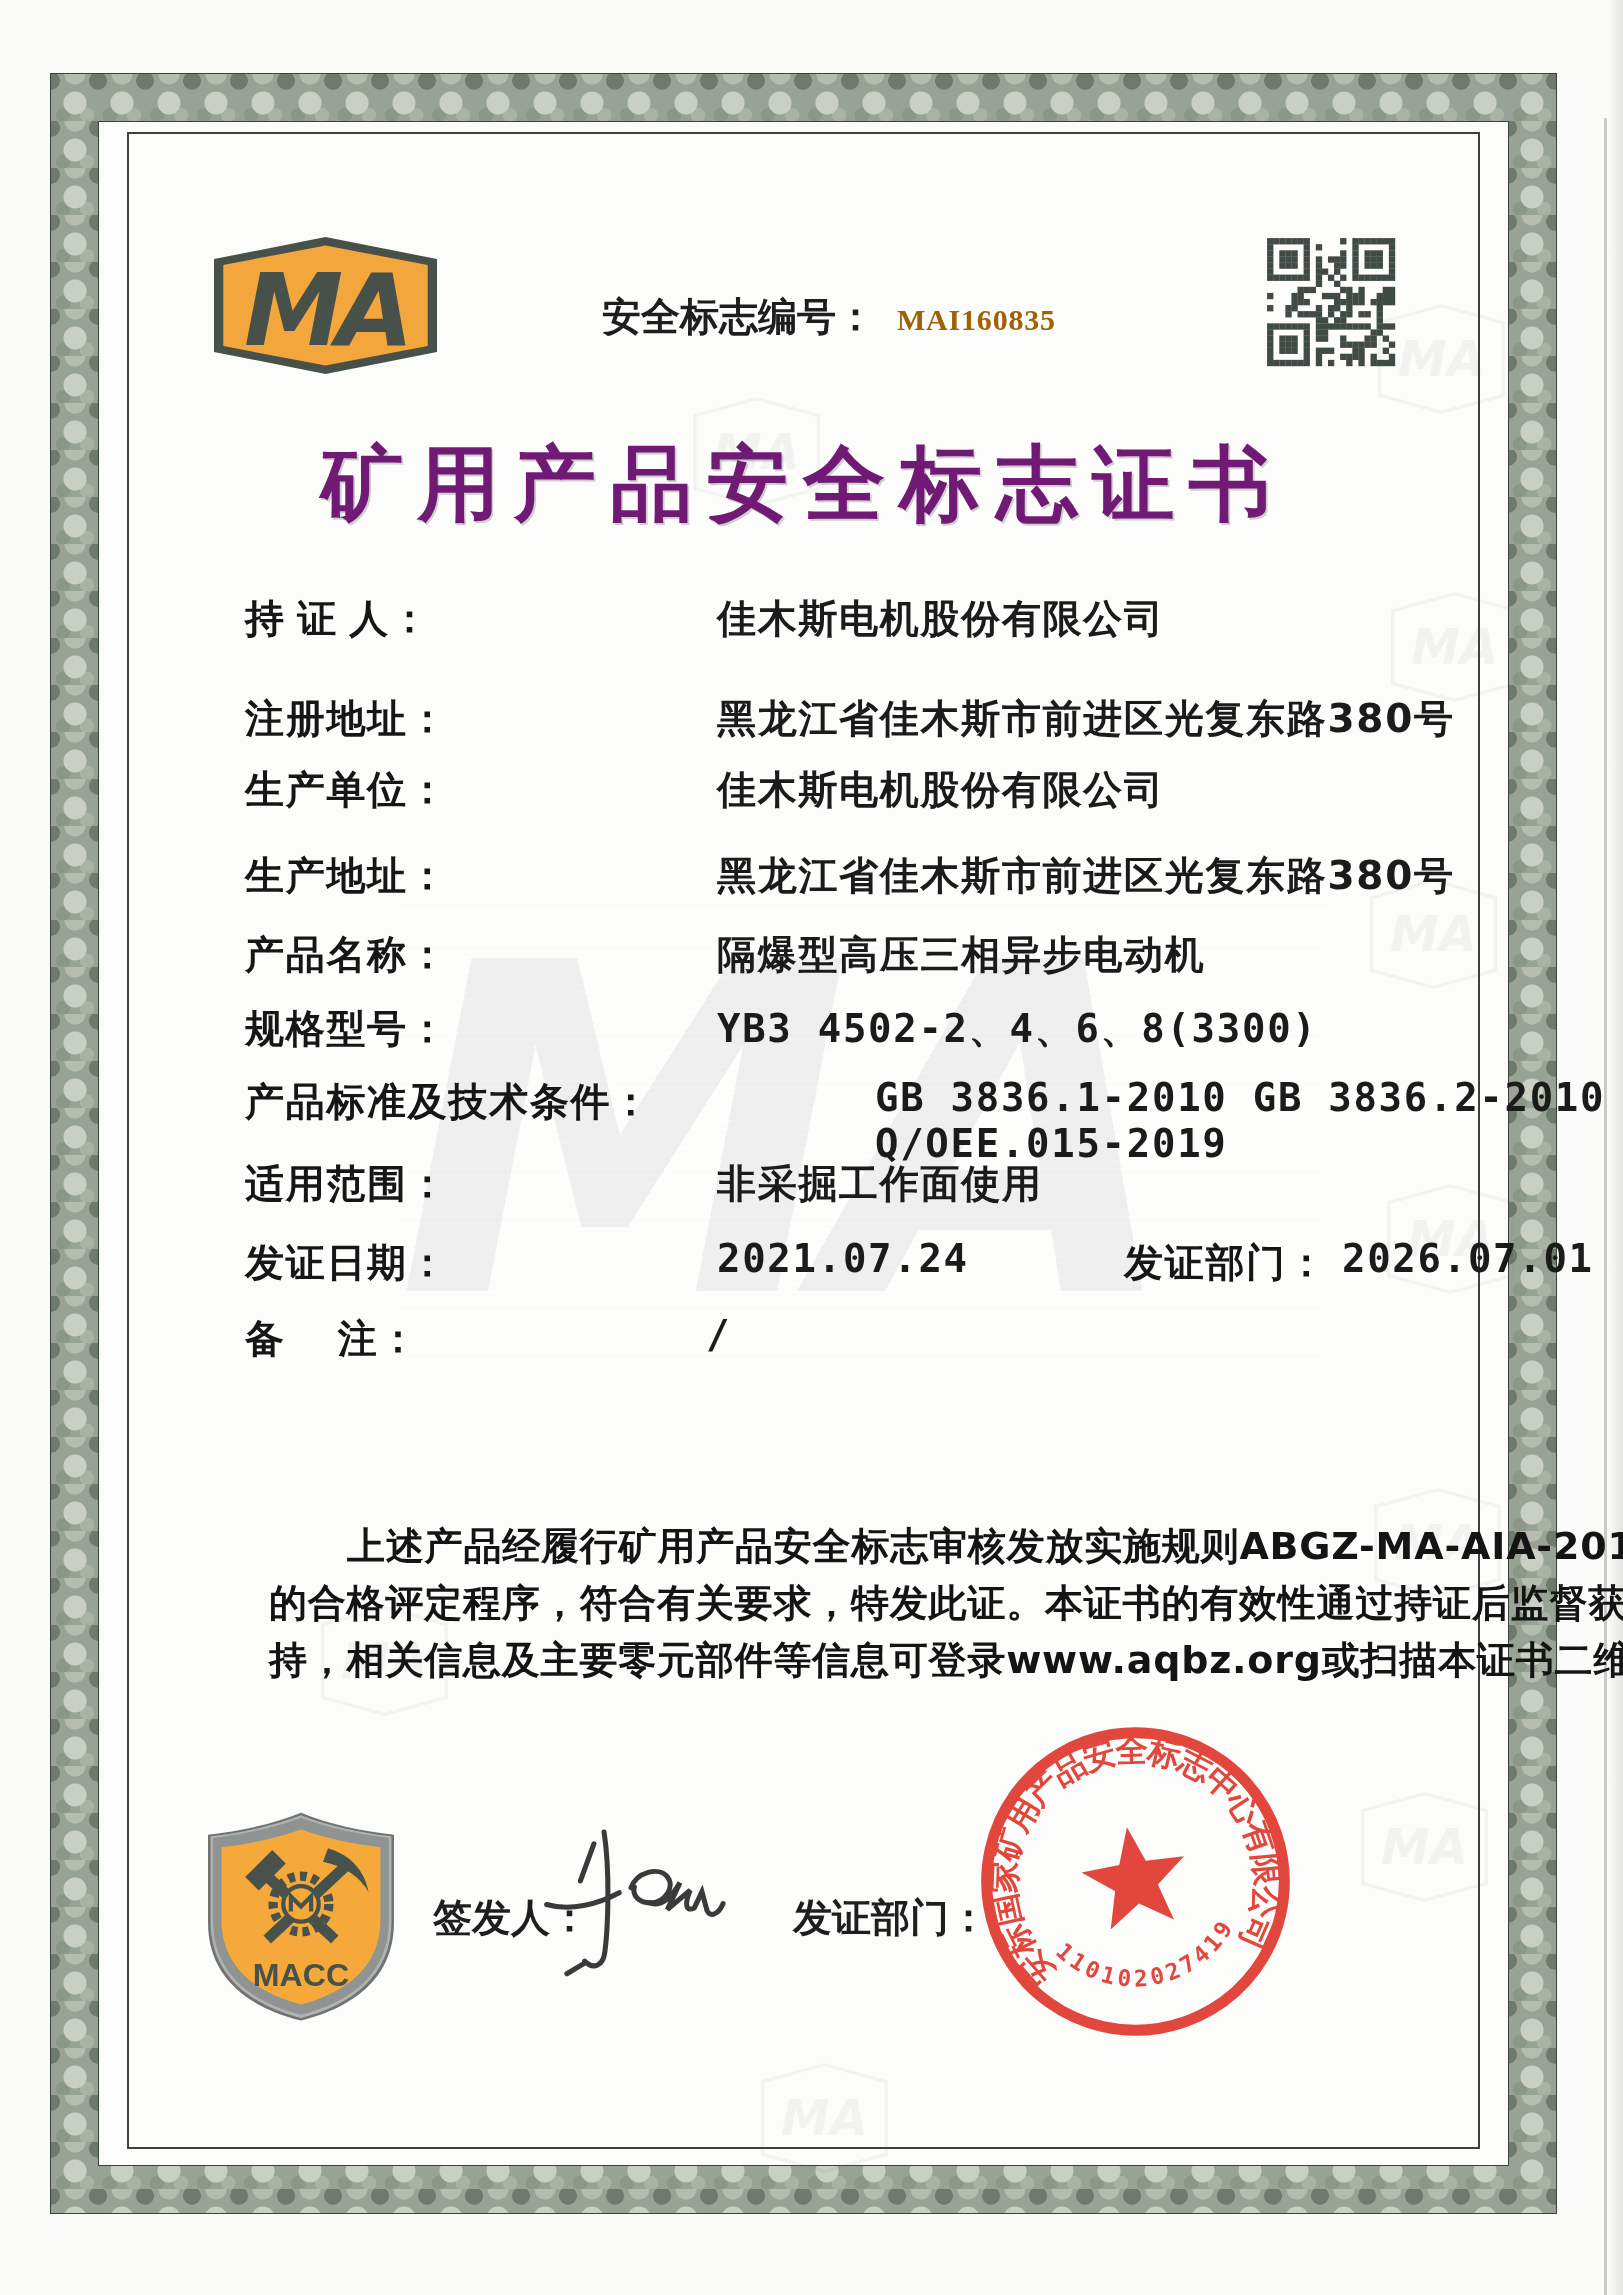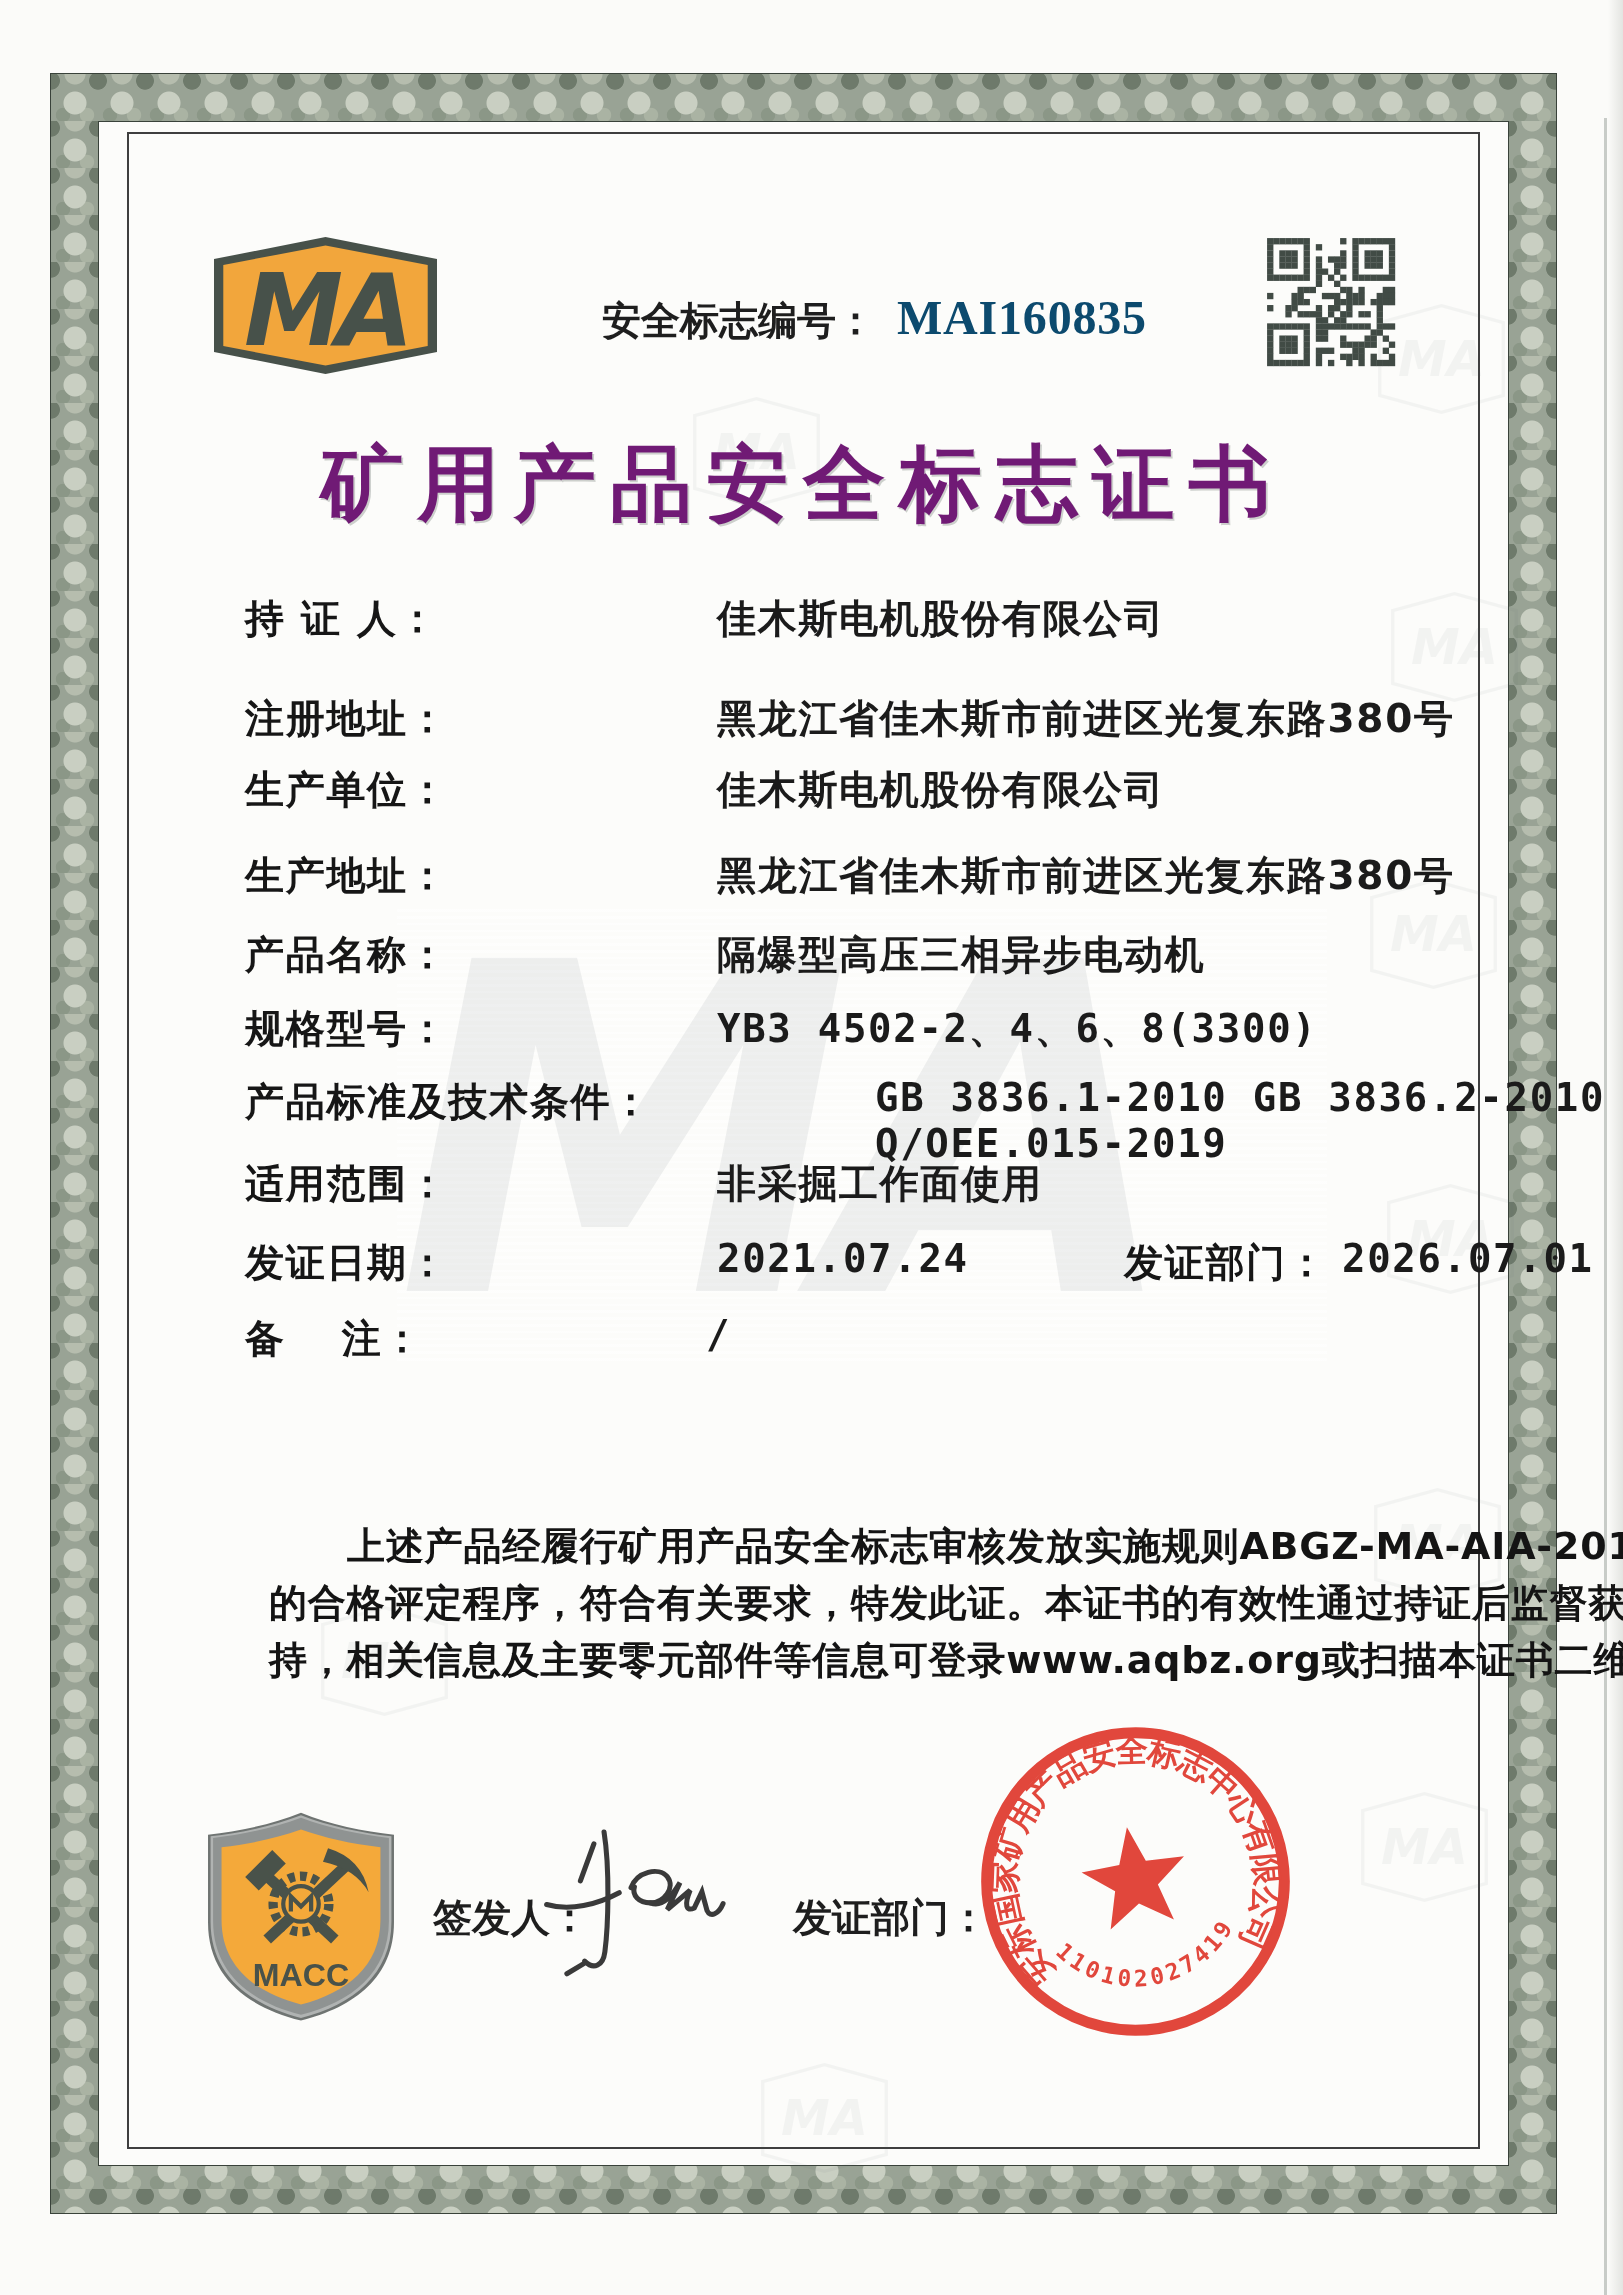--- a/index.html
+++ b/index.html
@@ -39,31 +39,31 @@
     position:absolute;left:397px;top:905px;width:930px;
     font-size:457px;line-height:1;font-weight:900;font-style:italic;
     letter-spacing:-25px;color:rgba(90,102,112,.09);
     font-family:"DejaVu Sans",sans-serif;
     background:repeating-linear-gradient(180deg,rgba(255,255,255,0) 0 4.2px,rgba(255,255,255,.5) 4.2px 6.8px);
   }
   .wm-hex{position:absolute;opacity:.055;}
   
   .ma-logo{position:absolute;left:214px;top:237px;}
   .mark-no{position:absolute;left:602px;top:290px;font-size:39px;font-weight:700;white-space:nowrap;}
-  .mark-no .num{font-family:"Liberation Serif","DejaVu Serif",serif;font-weight:700;font-size:48px;margin-left:22px;letter-spacing:0.8px;color:#0c4a6e;}
+  .mark-no .num{font-family:"Liberation Serif","DejaVu Serif",serif;font-weight:700;font-size:30px;margin-left:22px;letter-spacing:0.8px;color:#a16207;}
   .qr{position:absolute;left:1261px;top:232px;}
   .cert-title{
     position:absolute;left:211px;top:430px;width:1184px;text-align:center;
     font-family:"DejaVu Serif","Liberation Serif",serif;
     font-size:82px;font-weight:700;letter-spacing:14.4px;color:#701a75;
     text-shadow:1.7px 1.7px 0 rgba(64,74,66,.25);white-space:nowrap;
   }
   
   .row{position:absolute;left:245px;white-space:nowrap;}
-  .row .lab{display:inline-block;font-size:39px;font-weight:700;color:#161616;letter-spacing:1.7px;}
+  .row .lab{display:inline-block;font-size:39px;font-weight:700;color:#161616;letter-spacing:1.7px;font-family:Liberation Serif, serif;}
   .row .val{display:inline-block;font-size:39px;font-weight:600;color:#1b1b1b;letter-spacing:1.7px;}
   .val-mono{font-family:"DejaVu Sans Mono","Liberation Mono",monospace;font-weight:700;letter-spacing:0;}
   .r1{top:592px}.r2{top:692px}.r3{top:763px}.r4{top:849px}
   .r5{top:928px}.r6{top:1002px}.r7{top:1075px}.r7b{top:1121px}.r8{top:1157px}
   .r-dates{top:1236px}.r-remark{top:1312px}
   .pos-val{position:absolute;left:472px;}
   .pos-val-std{position:absolute;left:630px;}
   .pos-valid-lab{position:absolute;left:879px;}
   .pos-valid-val{position:absolute;left:1097px;}
   .pos-remark-val{position:absolute;left:461px;font-family:"DejaVu Sans Mono","Liberation Mono",monospace;}

